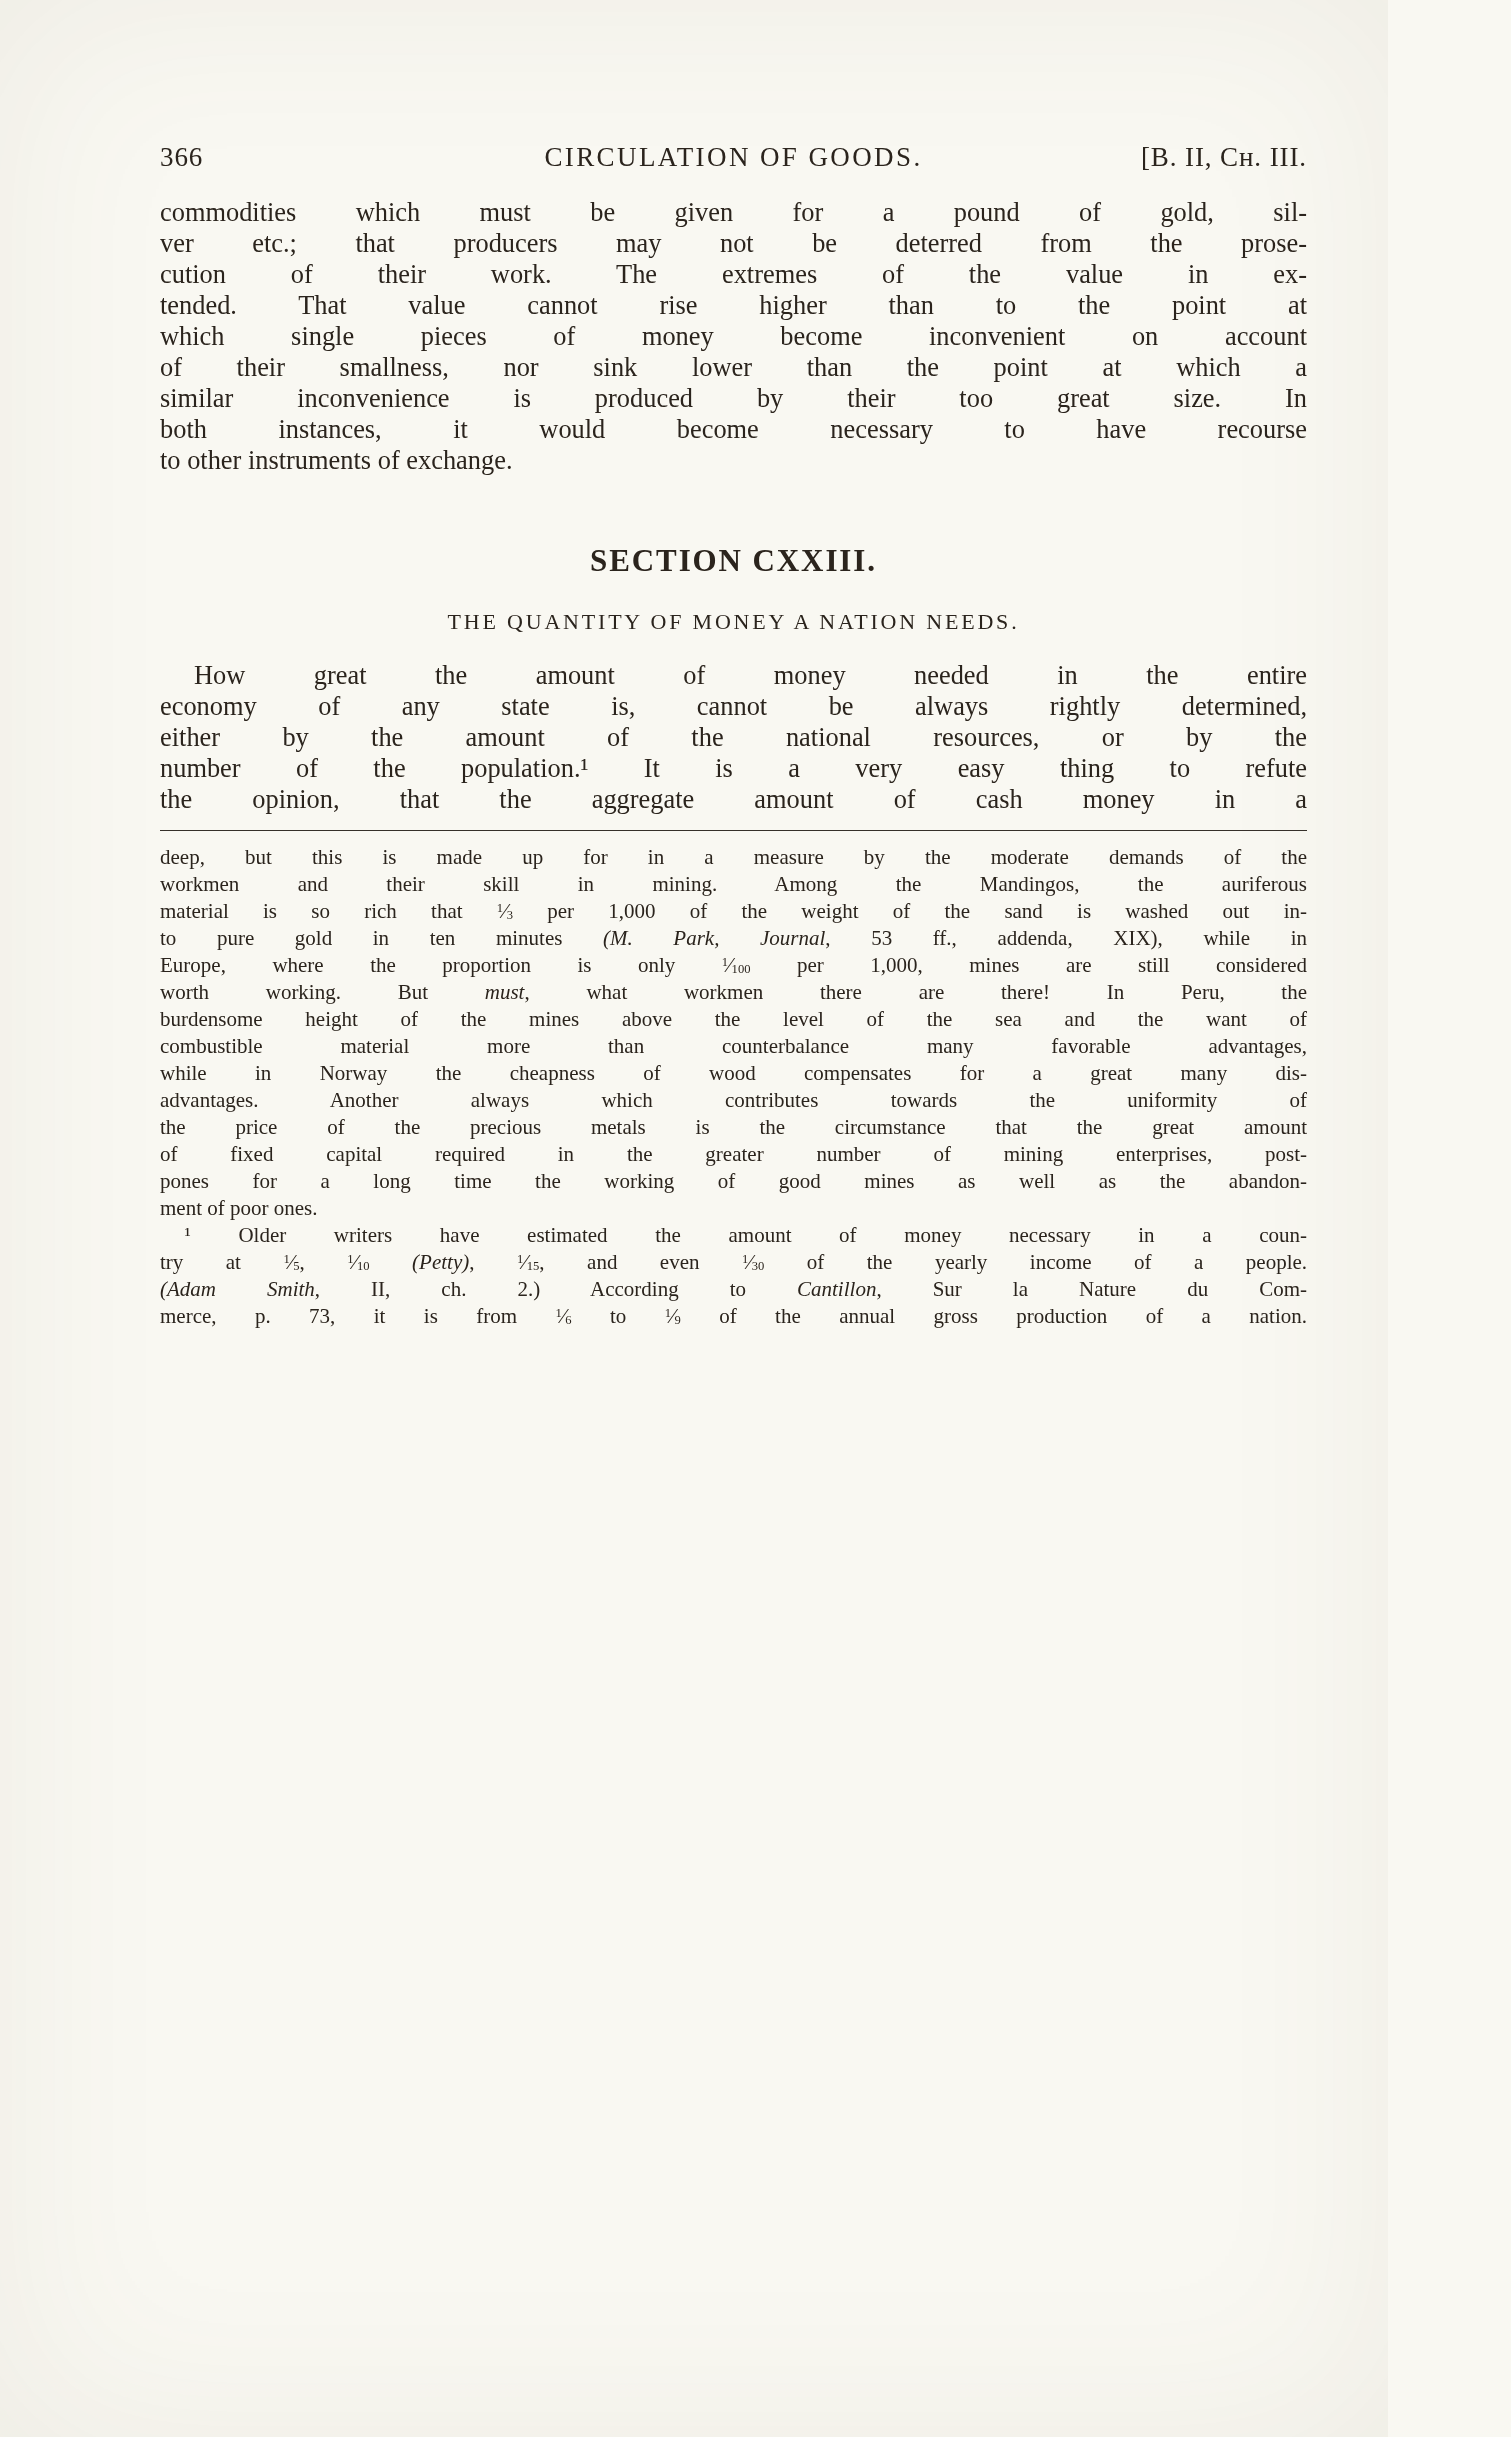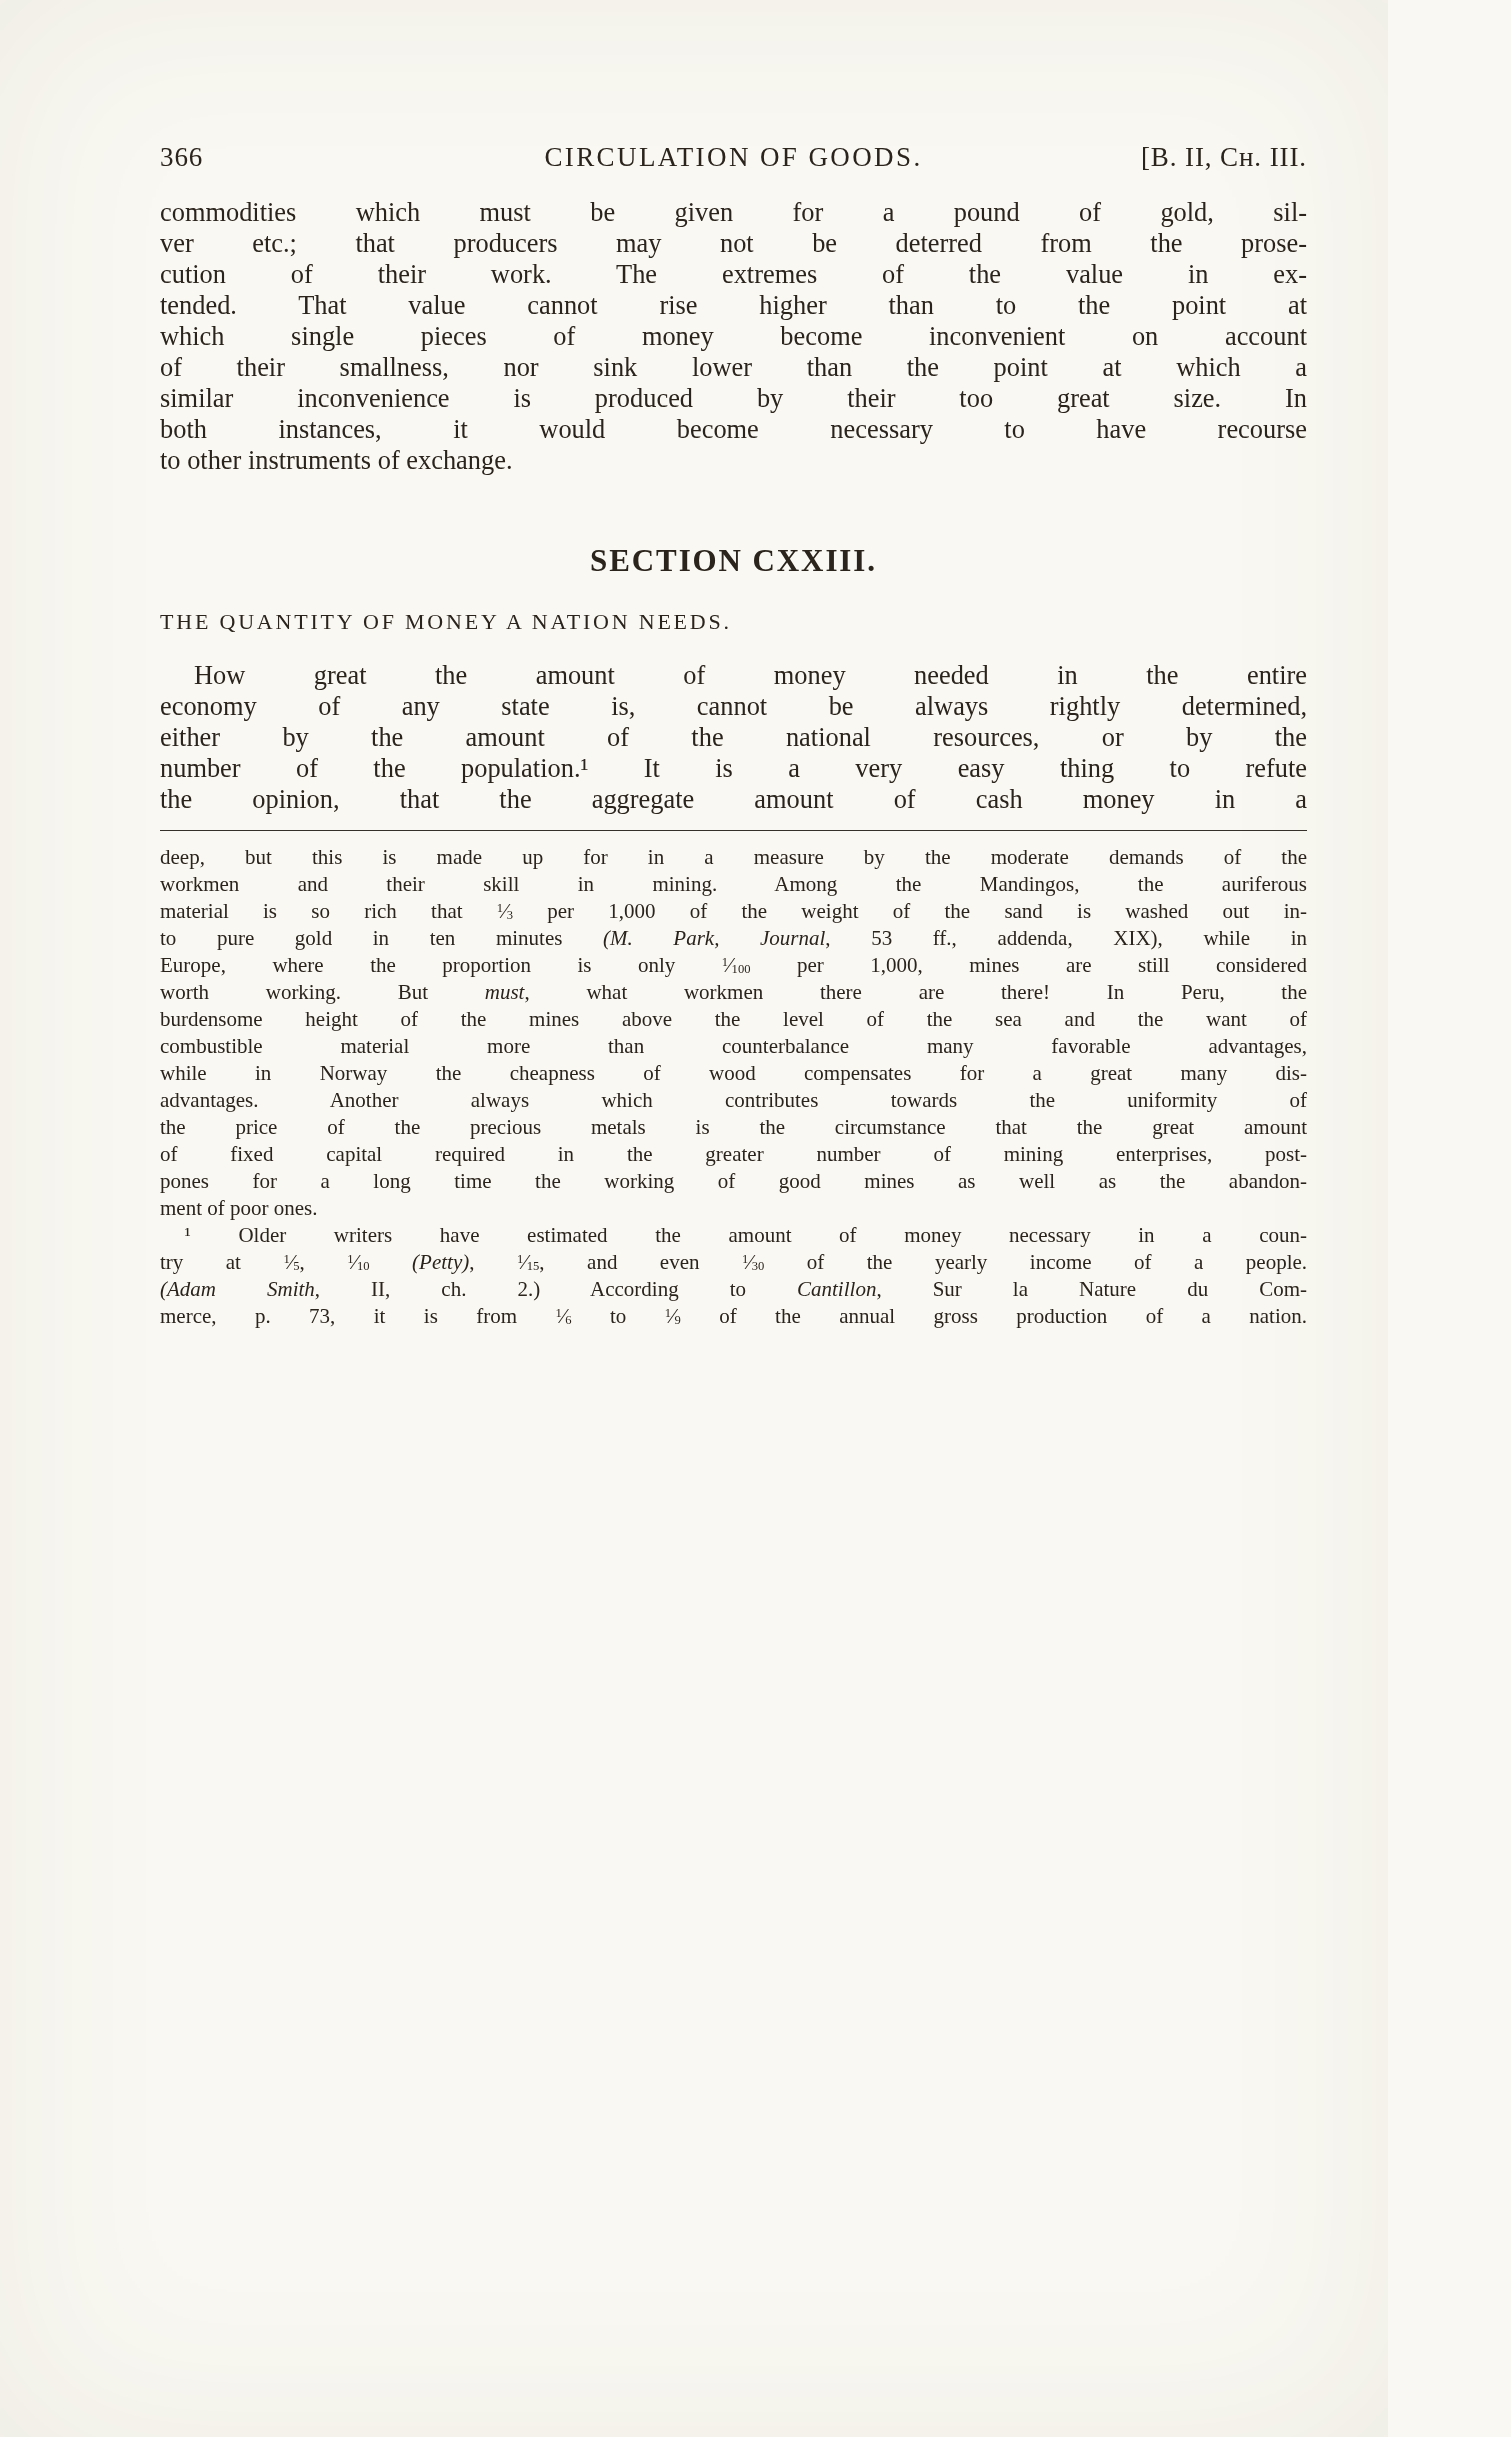--- a/index.html
+++ b/index.html
@@ -61,20 +61,21 @@
     margin-top: 66px;
     text-align: center;
     font-weight: 700;
     font-size: 31px;
     line-height: 38px;
     letter-spacing: 1.9px;
   }
 
   .section-subtitle {
     margin-top: 28px;
+    text-align: center;
     font-weight: 400;
     font-size: 22px;
     line-height: 28px;
     letter-spacing: 2.8px;
   }
 
   .opening-para { margin-top: 24.5px; }
 
   
   .footnote-rule {

